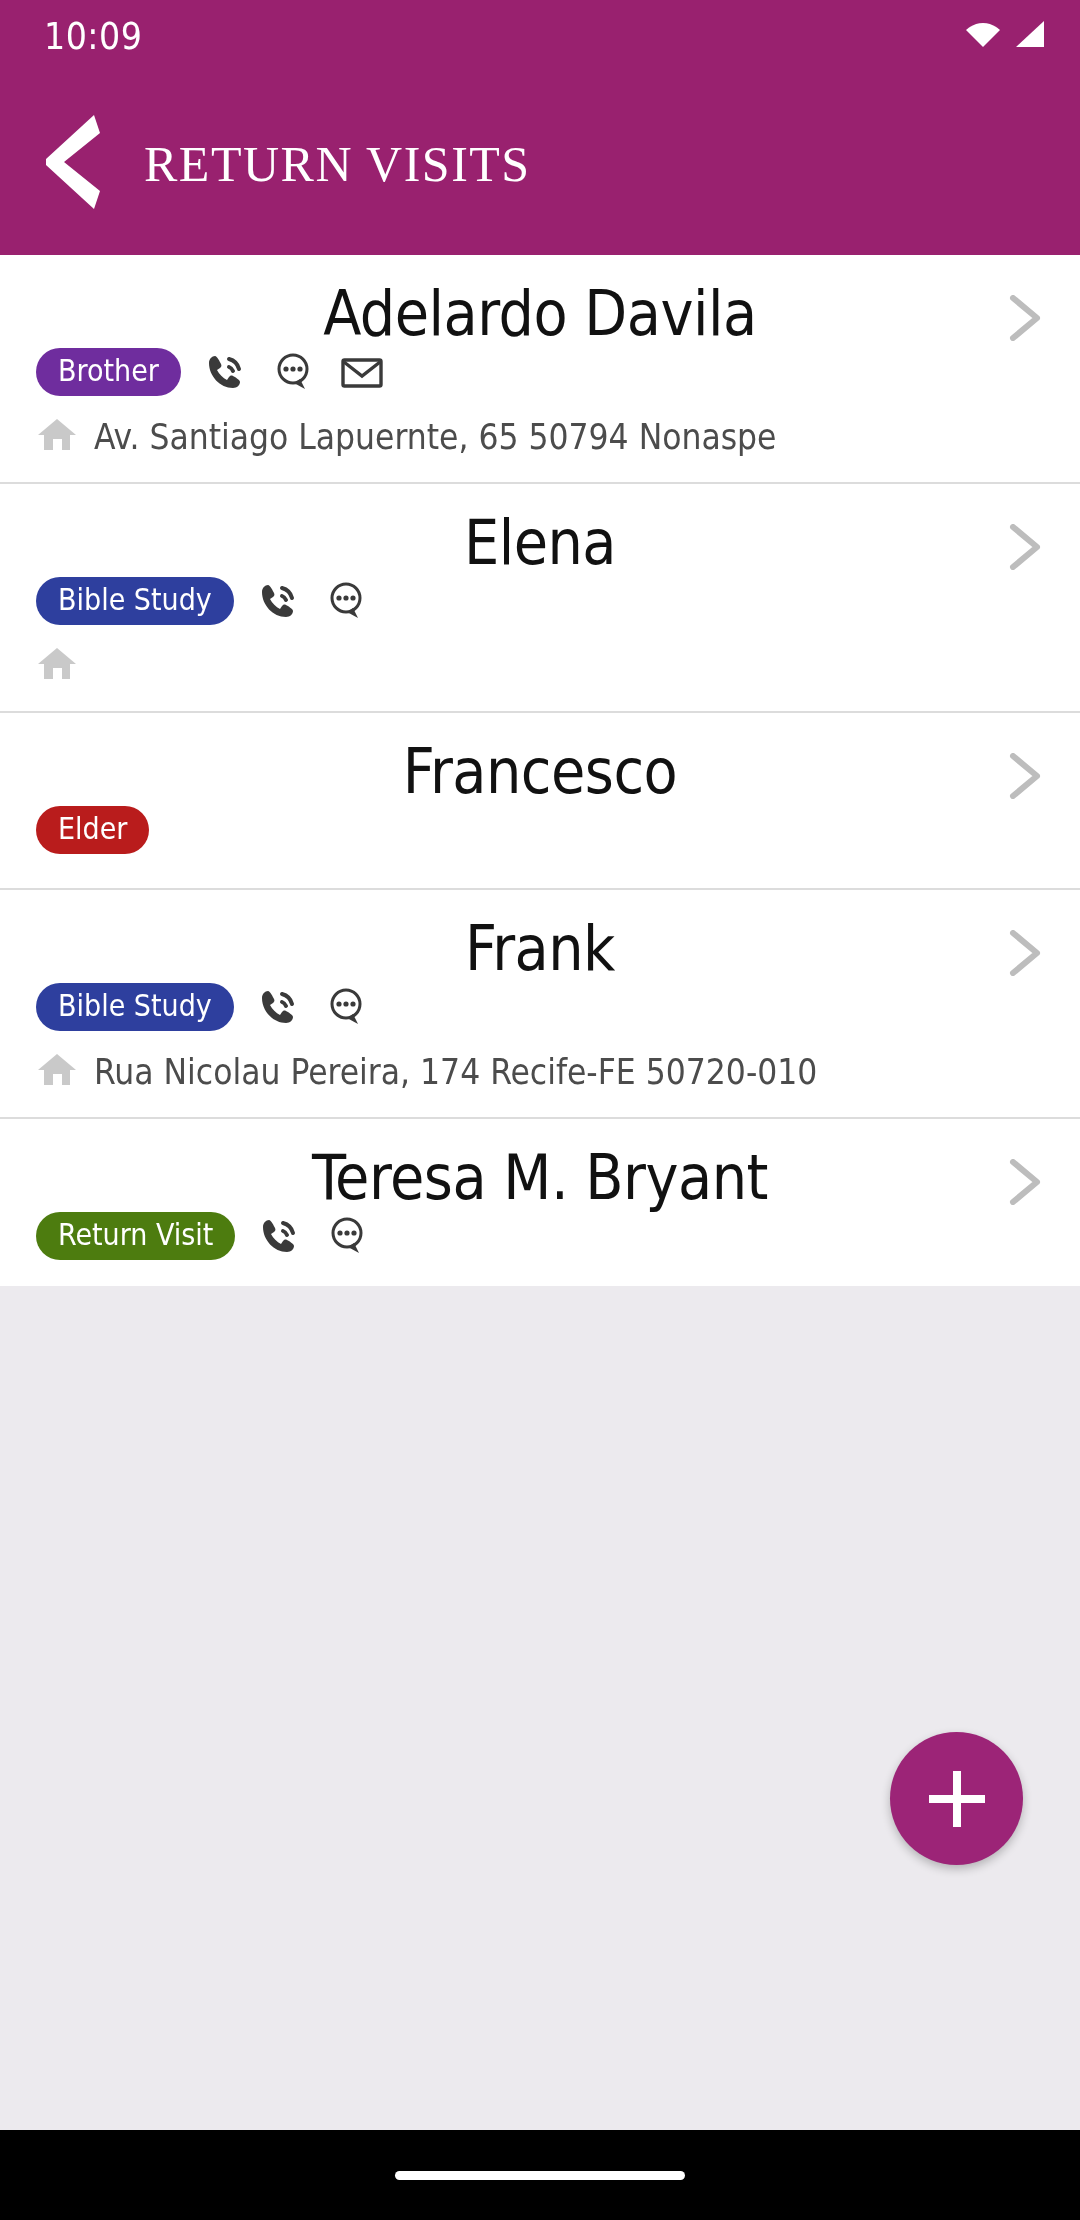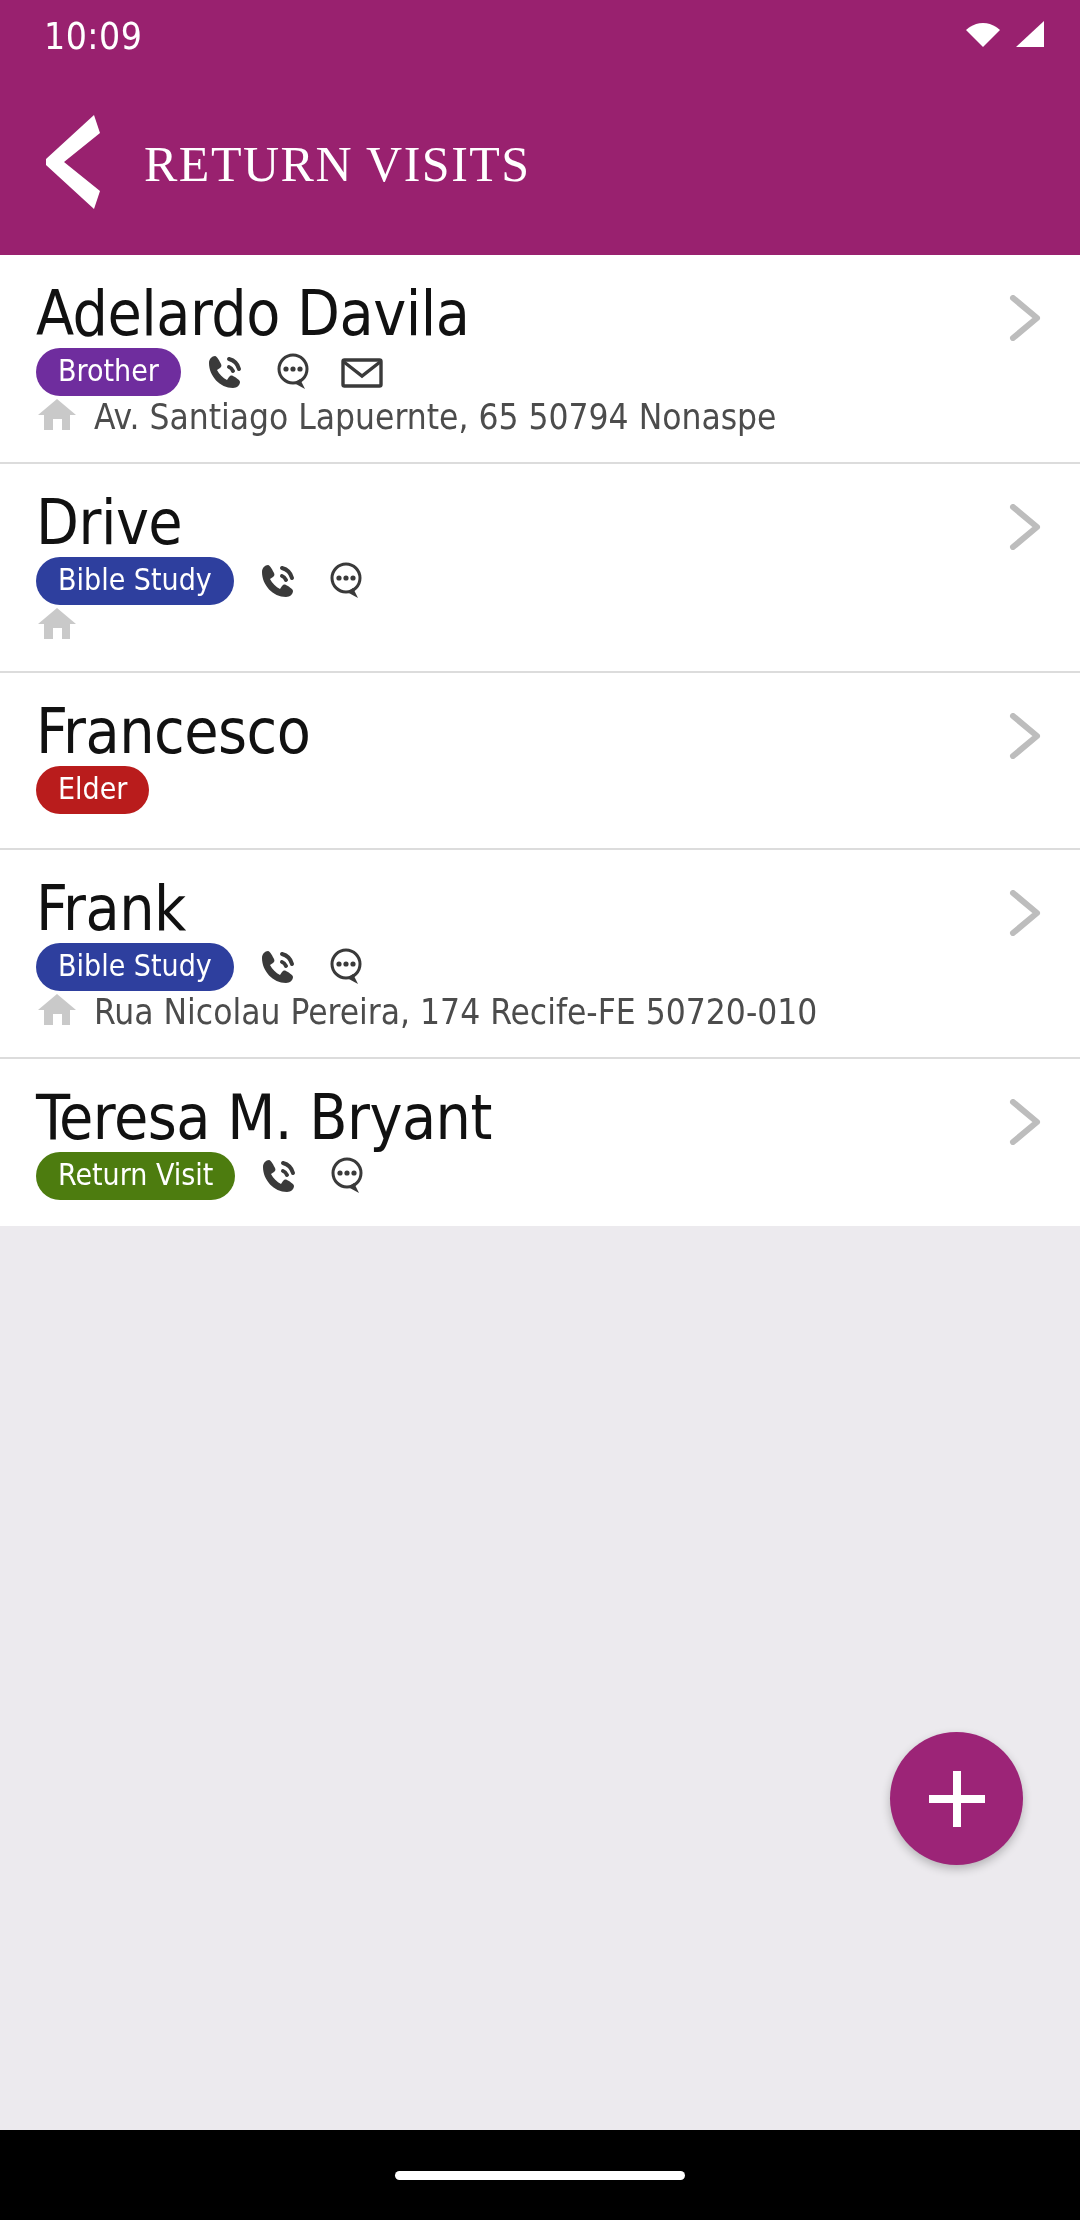--- a/index.html
+++ b/index.html
@@ -32,40 +32,41 @@
     font-weight:300; margin-left:22px; white-space:nowrap;
   }
 
   
   .list { background:#ffffff; }
   .row {
     position:relative; background:#ffffff;
     padding:26px 36px 24px 36px;
     border-bottom:2px solid #dcdcdc;
     cursor:pointer;
+    text-align:center;
   }
   .row:last-child { border-bottom:none; }
   .row-name {
     font-size:62px; color:#111111; line-height:1.08;
     font-family:"DejaVu Sans Condensed","Liberation Sans", sans-serif;
     font-weight:400; letter-spacing:-0.5px;
   }
   .chev {
     position:absolute; right:38px; top:40px;
     width:34px; height:46px;
   }
   .meta-row { display:flex; align-items:center; gap:22px; }
   .badge {
     display:inline-block; color:#ffffff; font-size:30px;
     padding:8px 22px 10px 22px; border-radius:30px; line-height:1;
     font-family:"DejaVu Sans Condensed","Liberation Sans", sans-serif;
     white-space:nowrap;
   }
   .icon-btn { width:46px; height:46px; display:flex; align-items:center; justify-content:center; cursor:pointer; }
-  .addr-row { display:flex; align-items:center; gap:16px; margin-top:0; }
+  .addr-row { display:flex; align-items:center; gap:16px; margin-top:20px; }
   .addr-text {
     font-size:35px; color:#4c4c4c; font-weight:300;
     font-family:"DejaVu Sans Condensed","Liberation Sans", sans-serif;
     white-space:nowrap;
   }
   .fab {
     position:absolute; right:57px; bottom:355px;
     width:133px; height:133px; border-radius:50%;
     background:#9c2477; display:flex; align-items:center; justify-content:center;
     cursor:pointer; box-shadow:0 4px 10px rgba(0,0,0,.24);
@@ -151,21 +152,21 @@
           <svg width="42" height="38" viewBox="0 0 42 38">
             <path d="M21 3 L2 19 L8 19 L8 34 L34 34 L34 19 L40 19 Z" fill="#c9c9c9"></path>
             <rect x="17" y="23" width="9" height="11" fill="#ffffff"></rect>
           </svg>
         </span>
         <span class="addr-text">Av. Santiago Lapuernte, 65 50794 Nonaspe</span>
       </div>
     </div>
 
     <div class="row">
-      <div class="row-name">Drive</div>
+      <div class="row-name">Elena</div>
       <span class="chev">
         <svg width="34" height="46" viewBox="0 0 34 46">
             <path d="M5 3 L29 23 L5 43" fill="none" stroke="#bdbdbd" stroke-width="6" stroke-linecap="round" stroke-linejoin="round"></path>
           </svg>
       </span>
       <div class="meta-row">
         <span class="badge" style="background:#2e3f9e">Bible Study</span>
         <span class="icon-btn">
           <svg width="44" height="44" viewBox="0 0 44 44">
             <path d="M11 6 C8 6 5 9 5 13 c0 13 11 25 24 25 4 0 7-3 7-6 0-2-5-5-7-6-2-1-3 0-4 1l-2 3c-4-2-8-6-10-10l3-2c1-1 2-2 1-4-1-2-4-8-6-8z" fill="#3a3a3a"></path>

